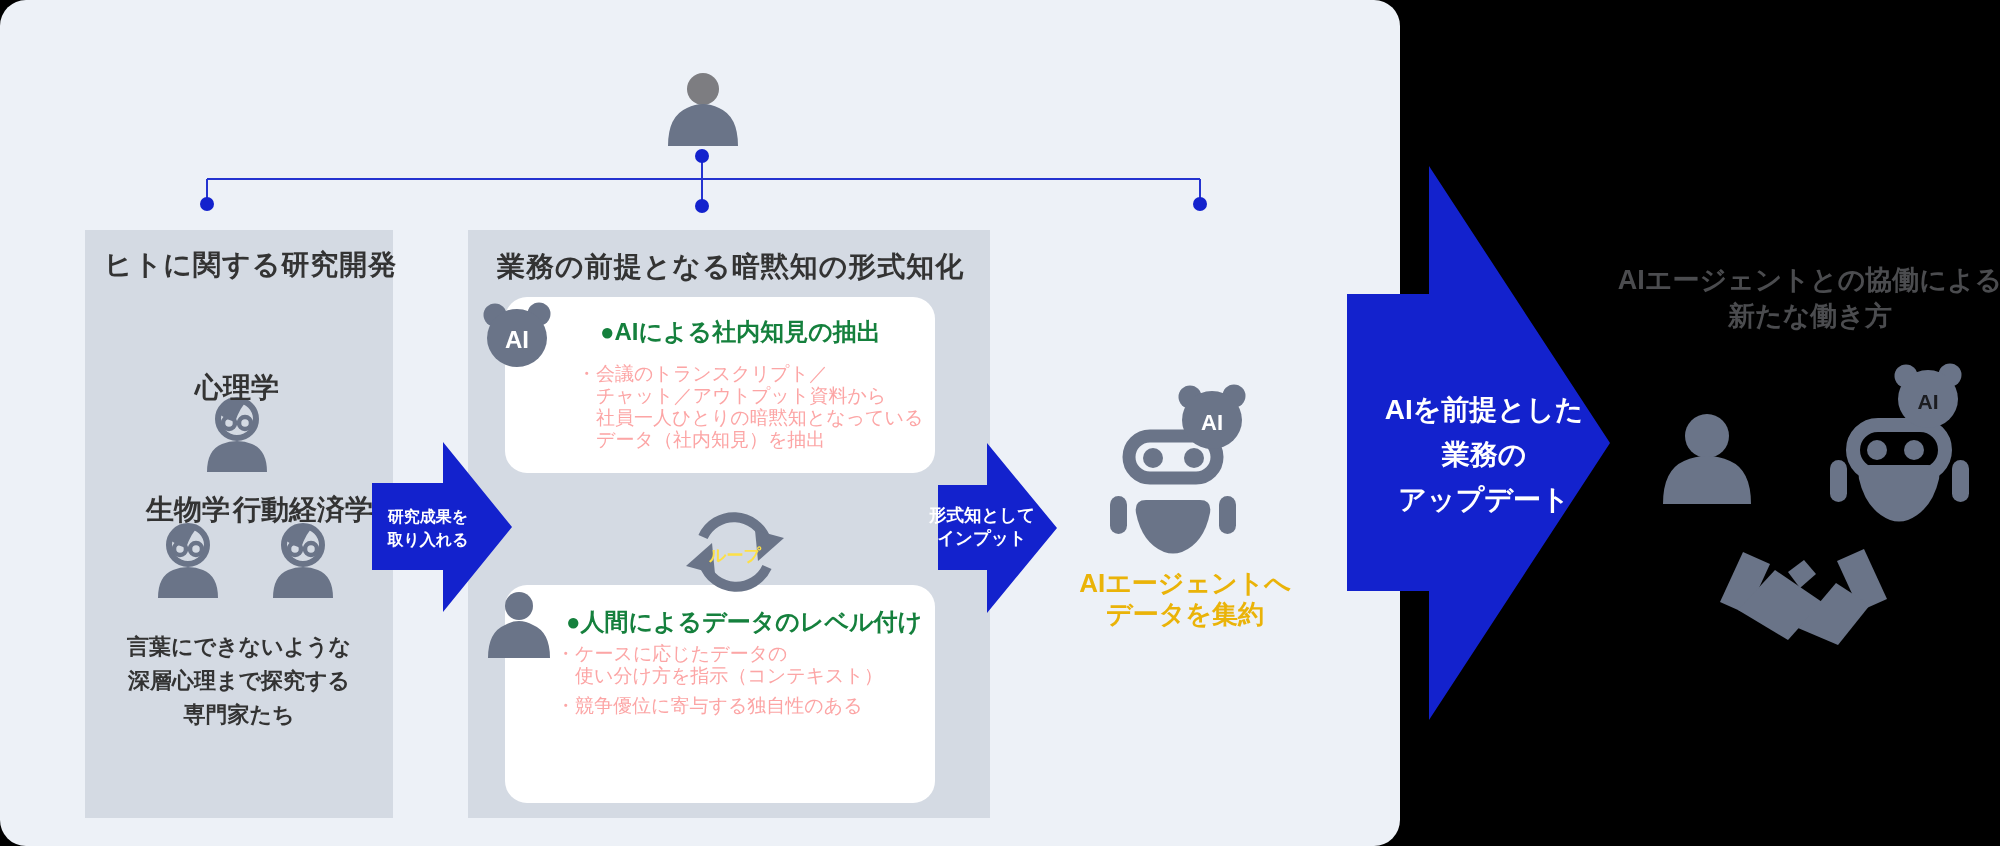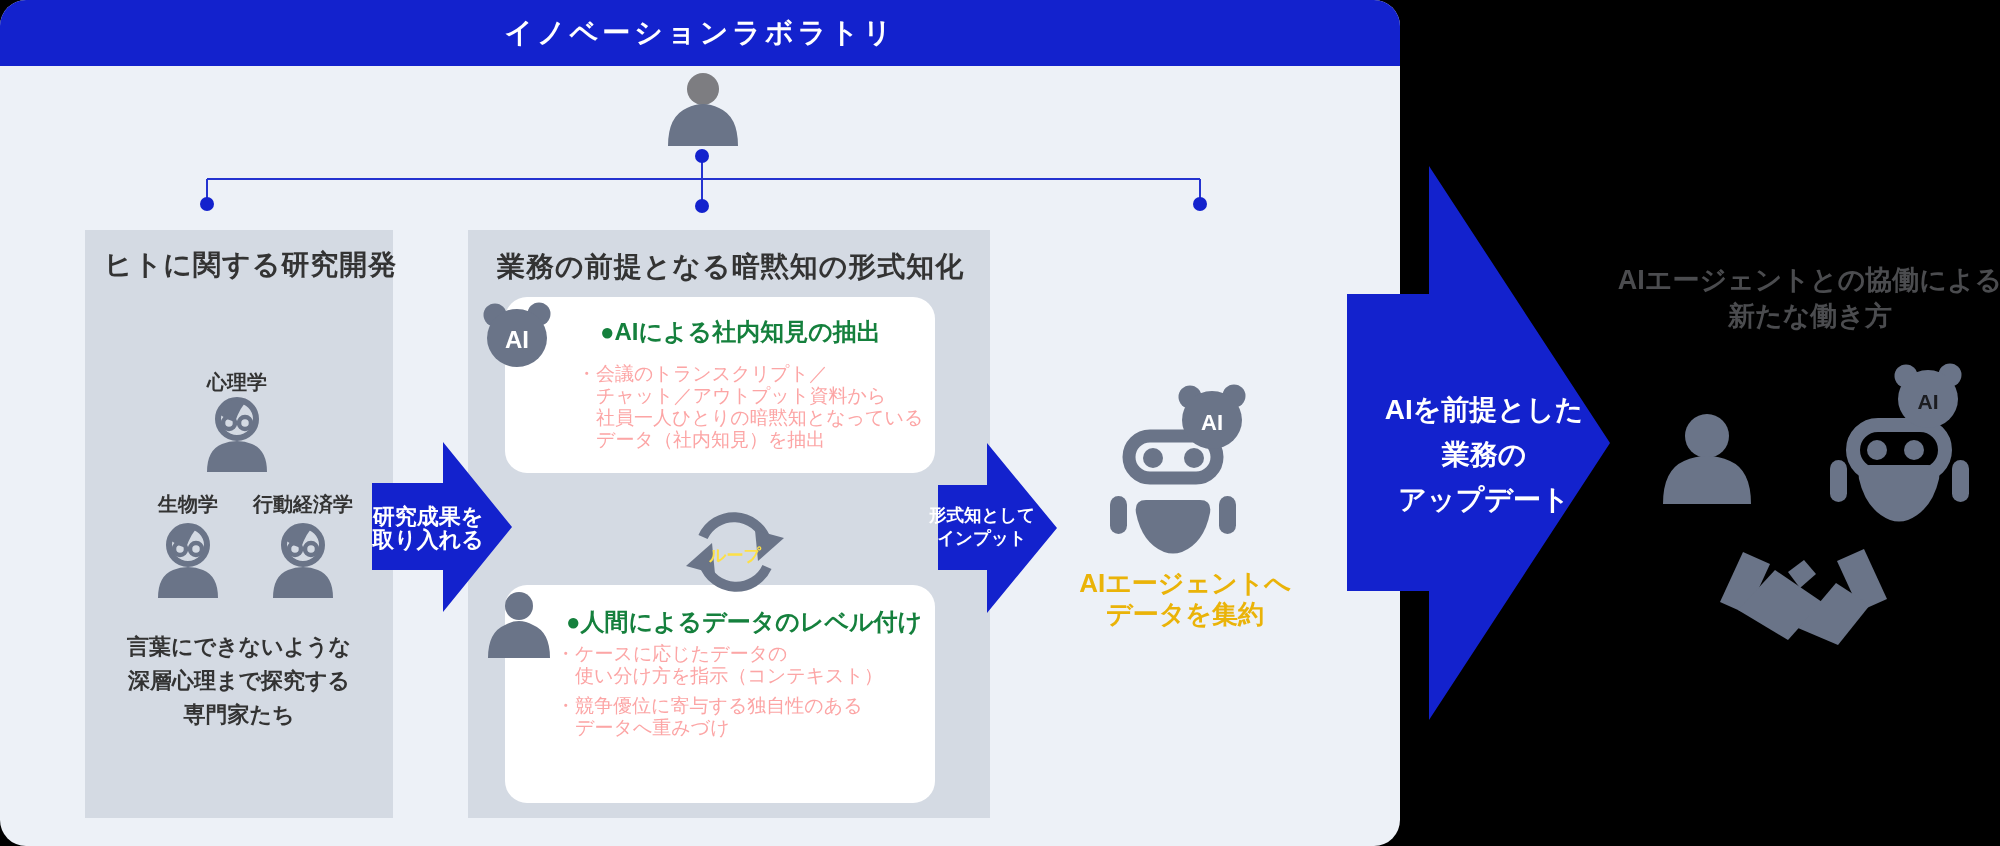--- a/index.html
+++ b/index.html
@@ -16,39 +16,36 @@
   #art{left:0;top:0;z-index:3;pointer-events:none;}
   
   .t{position:absolute;color:#333333;z-index:4;white-space:nowrap;}
   .c{transform:translateX(-50%);text-align:center;}
   .white{color:#ffffff;}
   .boxtitle{font-size:28px;font-weight:bold;letter-spacing:1px;}
   .heading{font-size:24px;font-weight:bold;color:#15803d;}
   .bullets{font-size:19px;line-height:22px;color:#fca5a5;}
   .bullets .cont{padding-left:19px;}
   .bullets .group{margin-bottom:8px;}
-  .disc{font-size:20px;font-weight:bold;}
+  .disc{font-size:28px;font-weight:bold;}
   .cap{font-size:22px;font-weight:bold;line-height:34px;}
-  .arrlab{font-size:22px;font-weight:bold;line-height:23px;}
+  .arrlab{font-size:16px;font-weight:bold;line-height:23px;}
   .arrlab2{font-size:17.5px;font-weight:bold;line-height:23px;}
   .agg{font-size:26px;font-weight:bold;line-height:31px;color:#eab308;}
   .bigarr{font-size:28px;font-weight:bold;line-height:45px;}
   .outcome{font-size:27px;font-weight:bold;line-height:36px;color:#4b4c4f;}
   .loop{font-size:17px;font-weight:bold;color:#fde047;}
 </style>
 </head>
 <body>
 
 <div id="stage">
 
   <div class="abs panel"></div>
 
-  <div class="abs header">
-    <span>イノベーションラボラトリ</span>
-  </div>
 
   <div class="abs graybox" style="left:85px;top:230px;width:308px;height:588px;"></div>
 
   <div class="abs graybox" style="left:468px;top:230px;width:522px;height:588px;"></div>
 
   <div class="abs card" style="left:505px;top:297px;width:430px;height:176px;"></div>
   <div class="abs card" style="left:505px;top:585px;width:430px;height:218px;"></div>
 
   <svg id="art" class="abs" width="2000" height="846" viewBox="0 0 2000 846">
     <defs>
@@ -176,21 +173,20 @@
   <div class="t loop c" style="left:735px;top:544px;">ループ</div>
 
   <div class="t heading" style="left:566px;top:606px;">●人間によるデータのレベル付け</div>
   <div class="t bullets" style="left:556px;top:643px;">
     <div class="group">
       <div>・ケースに応じたデータの</div>
       <div class="cont">使い分け方を指示（コンテキスト）</div>
     </div>
     <div class="group">
       <div>・競争優位に寄与する独自性のある</div>
-      <div class="cont">データへ重みづけ</div>
     </div>
   </div>
 
   <div class="t arrlab2 white c" style="left:982px;top:504px;">
     <div>形式知として</div>
     <div>インプット</div>
   </div>
 
   <div class="t agg c" style="left:1185px;top:568px;">
     <div>AIエージェントへ</div>

